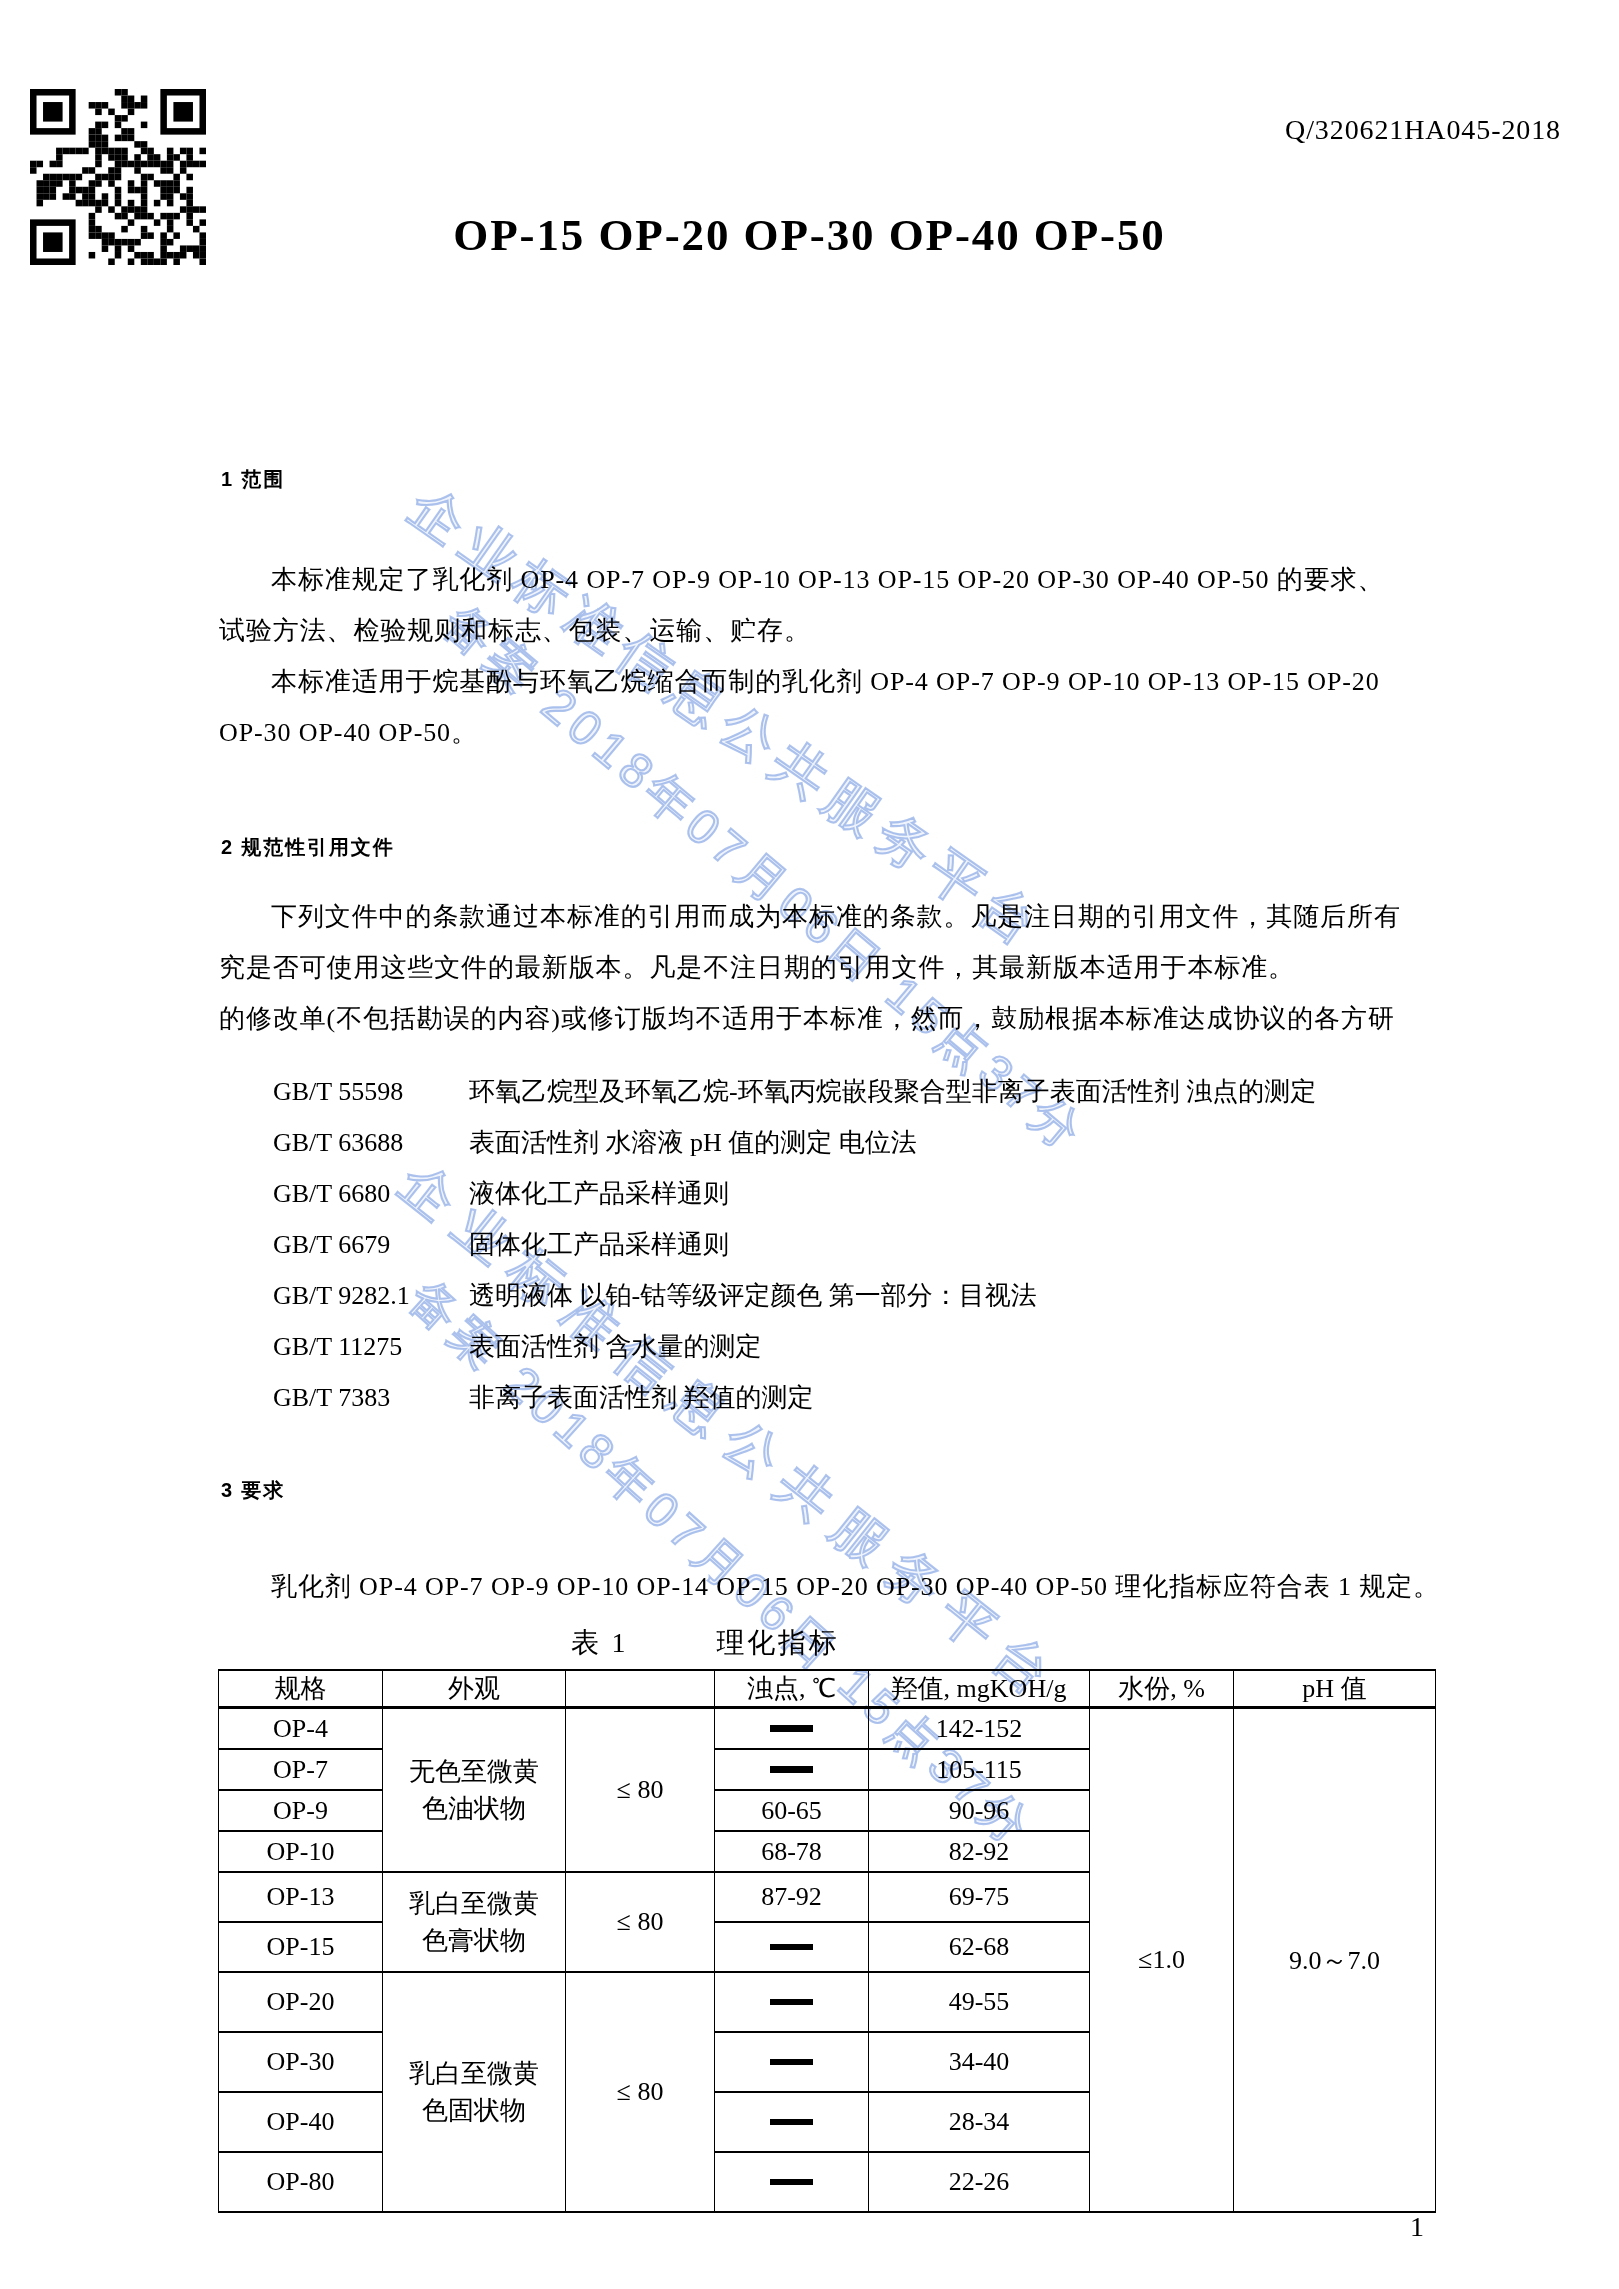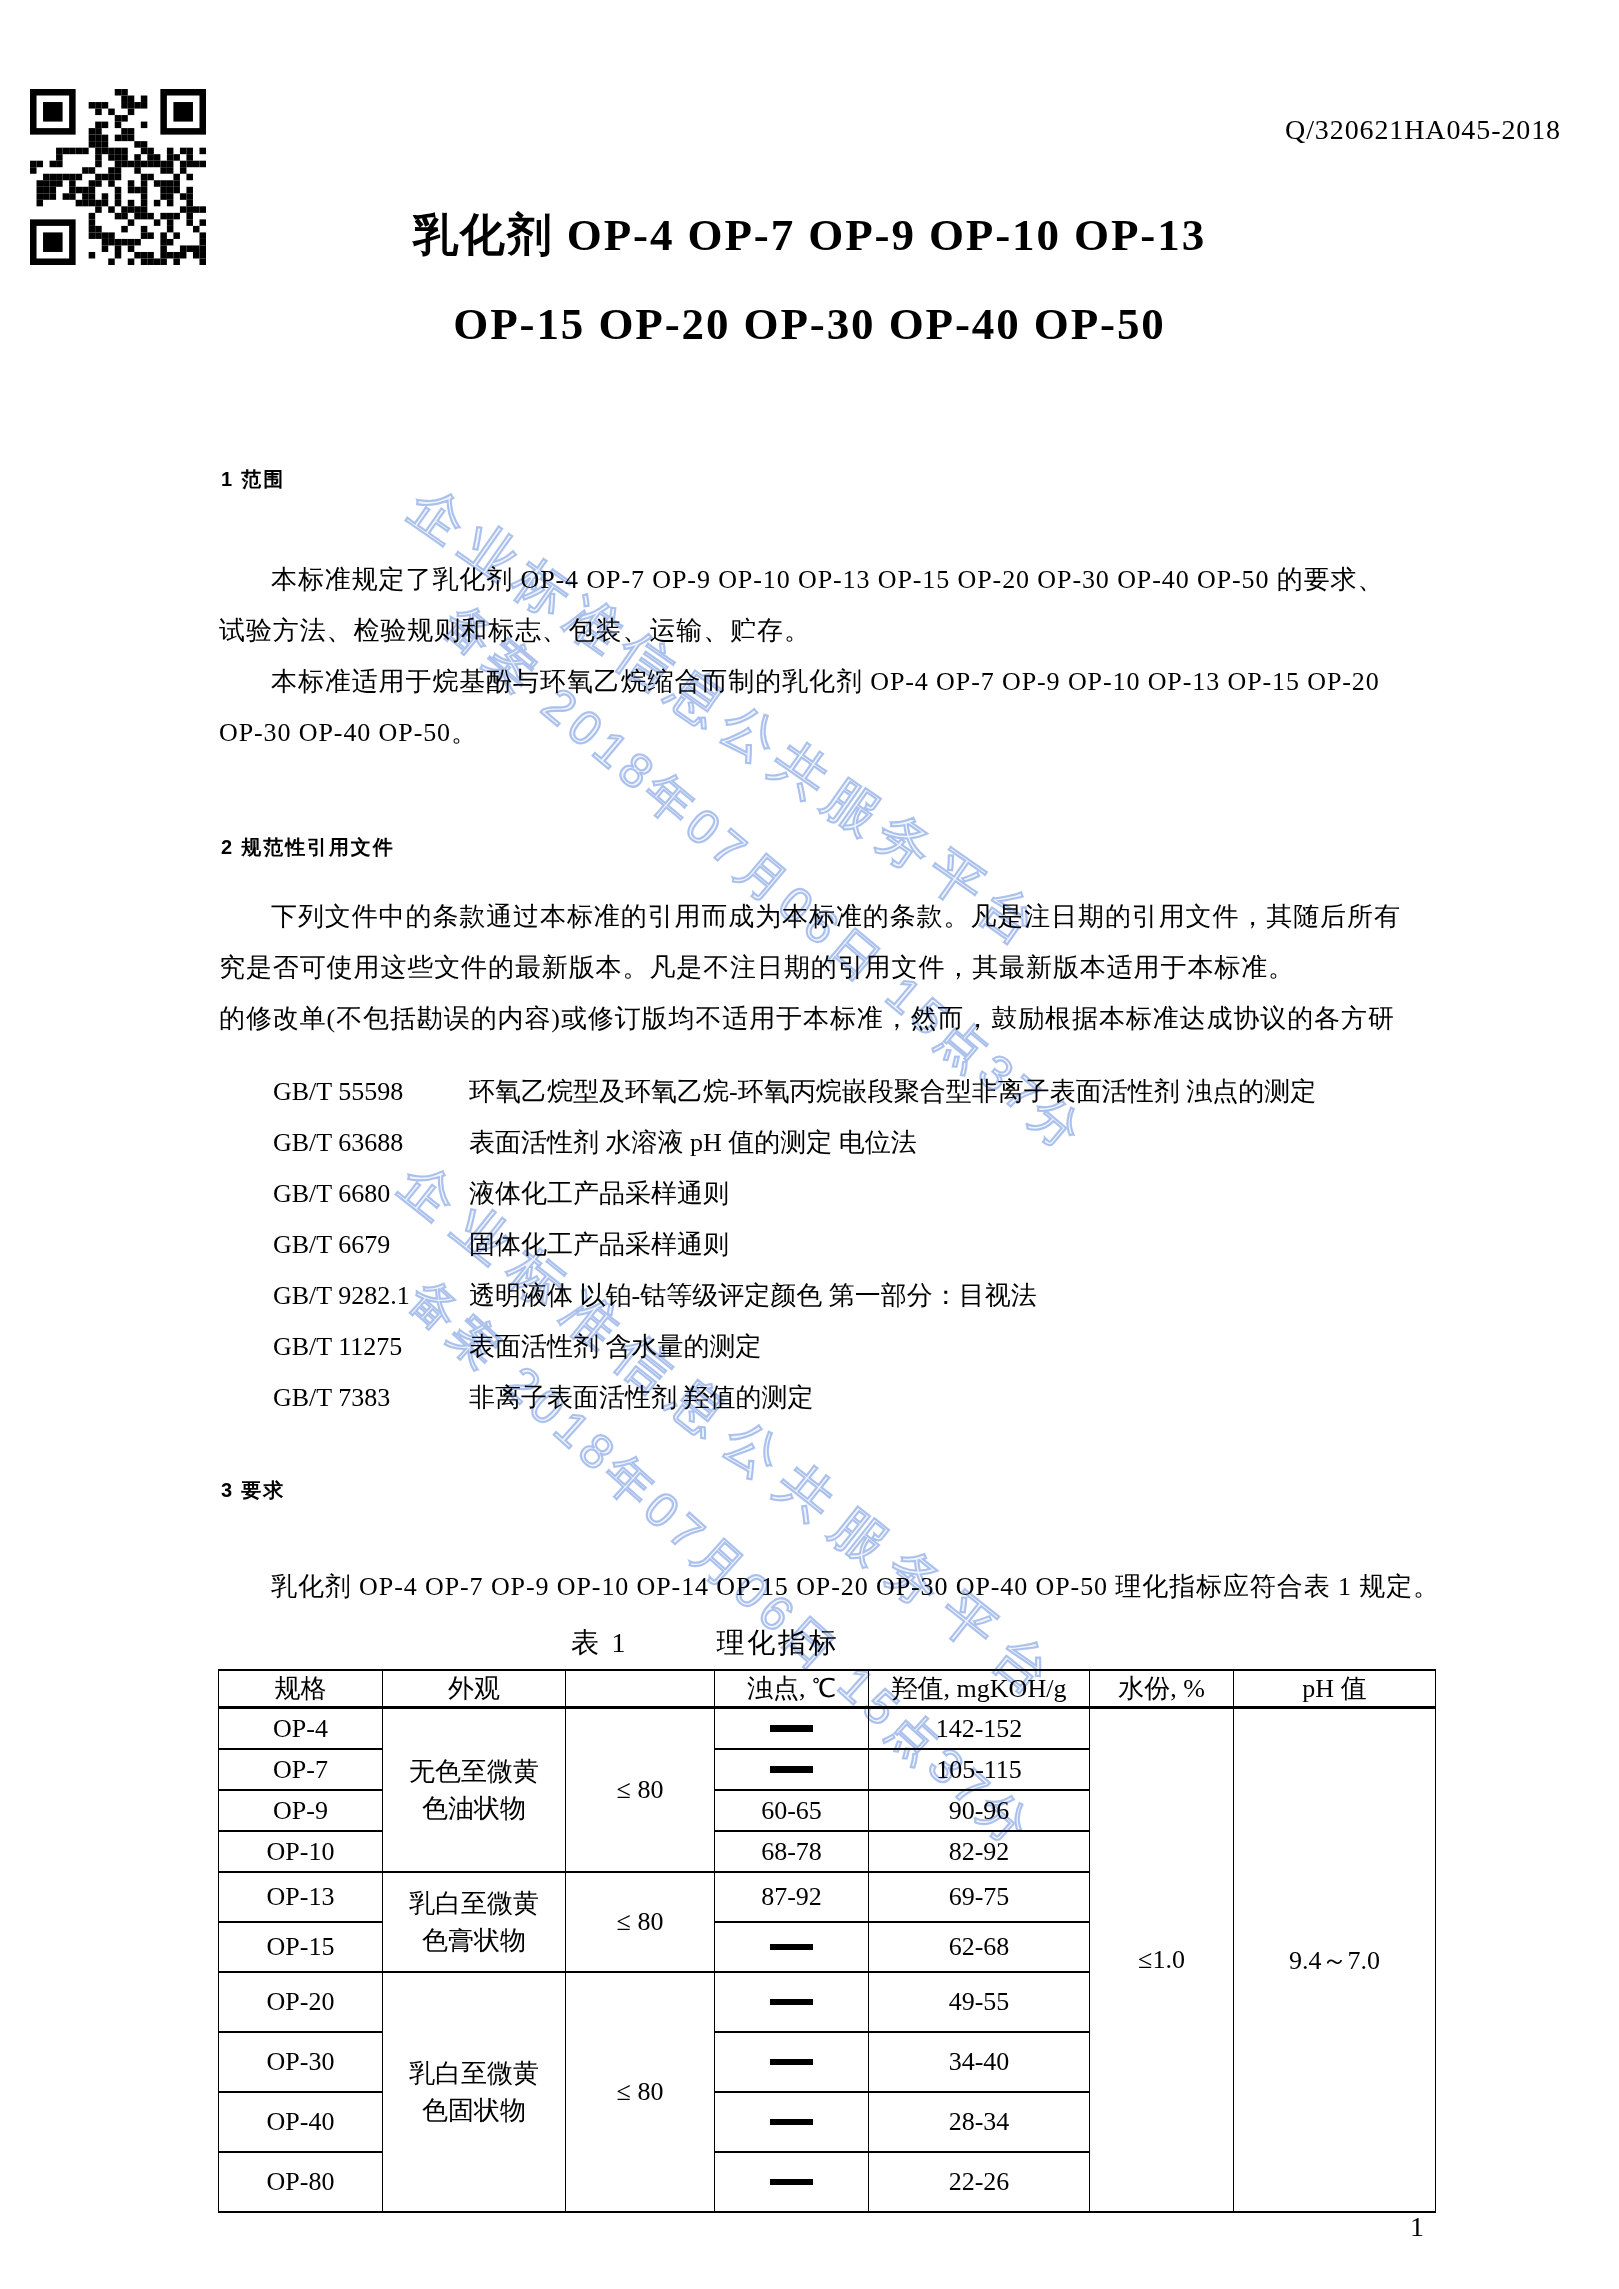--- a/index.html
+++ b/index.html
@@ -330,21 +330,20 @@
     </svg>
 
   <div class="doc-number">Q/320621HA045-2018</div>
 
   <div class="wm wm-big" style="left:436px;top:471px;transform:rotate(35deg);">企业标准信息公共服务平台</div>
   <div class="wm wm-small" style="left:471px;top:591px;transform:rotate(40deg);">备案 2018年07月06日 15点37分</div>
   <div class="wm wm-big2" style="left:429px;top:1147px;transform:rotate(38.5deg);">企业标准信息公共服务平台</div>
   <div class="wm wm-small" style="left:438px;top:1266px;transform:rotate(42deg);">备案 2018年07月06日 15点37分</div>
 
   <div class="title-block">
-    <div class="title-line">乳化剂 OP-4 OP-7 OP-9 OP-10 OP-13</div>
     <div class="title-line">OP-15 OP-20 OP-30 OP-40 OP-50</div>
   </div>
 
   <div class="body-area">
 
     <div class="abs heading" style="top:462px;left:1.9px;">1 范围</div>
     <div class="abs para" style="top:554px;left:0;width:1263px;">
       <span class="line indent">本标准规定了乳化剂 OP-4 OP-7 OP-9 OP-10 OP-13 OP-15 OP-20 OP-30 OP-40 OP-50 的要求、</span>
       <span class="line">试验方法、检验规则和标志、包装、运输、贮存。</span>
     </div>
@@ -402,21 +401,21 @@
     <tr class="r-sm">
       <td>OP-4</td>
       <td rowspan="4" class="wrap2">无色至微黄
 色油状物</td>
       <td rowspan="4">≤ 80</td>
       <td>
             <div class="dash"></div>
           </td>
       <td>142-152</td>
       <td rowspan="10">≤1.0</td>
-      <td rowspan="10">9.4～7.0</td>
+      <td rowspan="10">9.0～7.0</td>
     </tr>
     <tr class="r-sm">
       <td>OP-7</td>
       <td>
             <div class="dash"></div>
           </td>
       <td>105-115</td>
     </tr>
     <tr class="r-sm">
       <td>OP-9</td>

